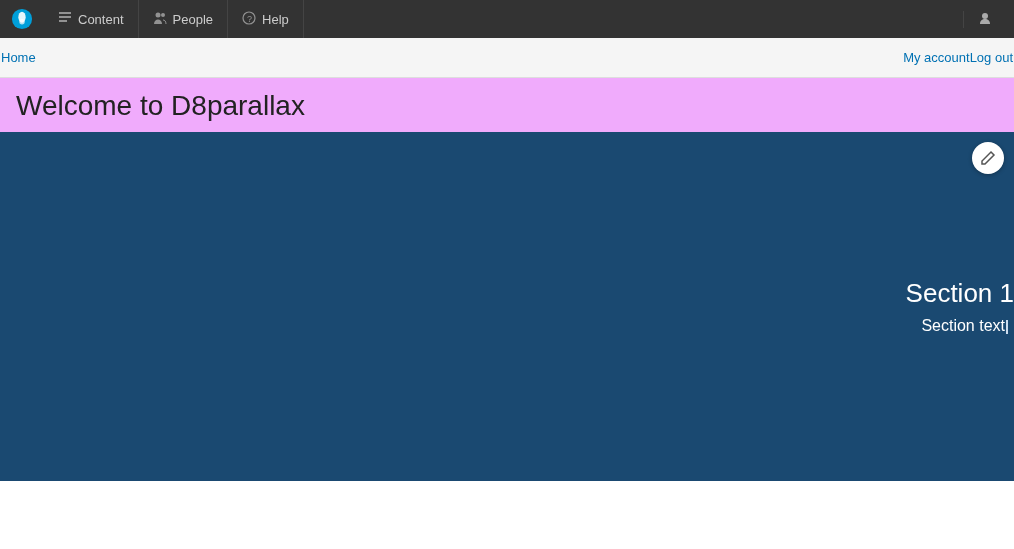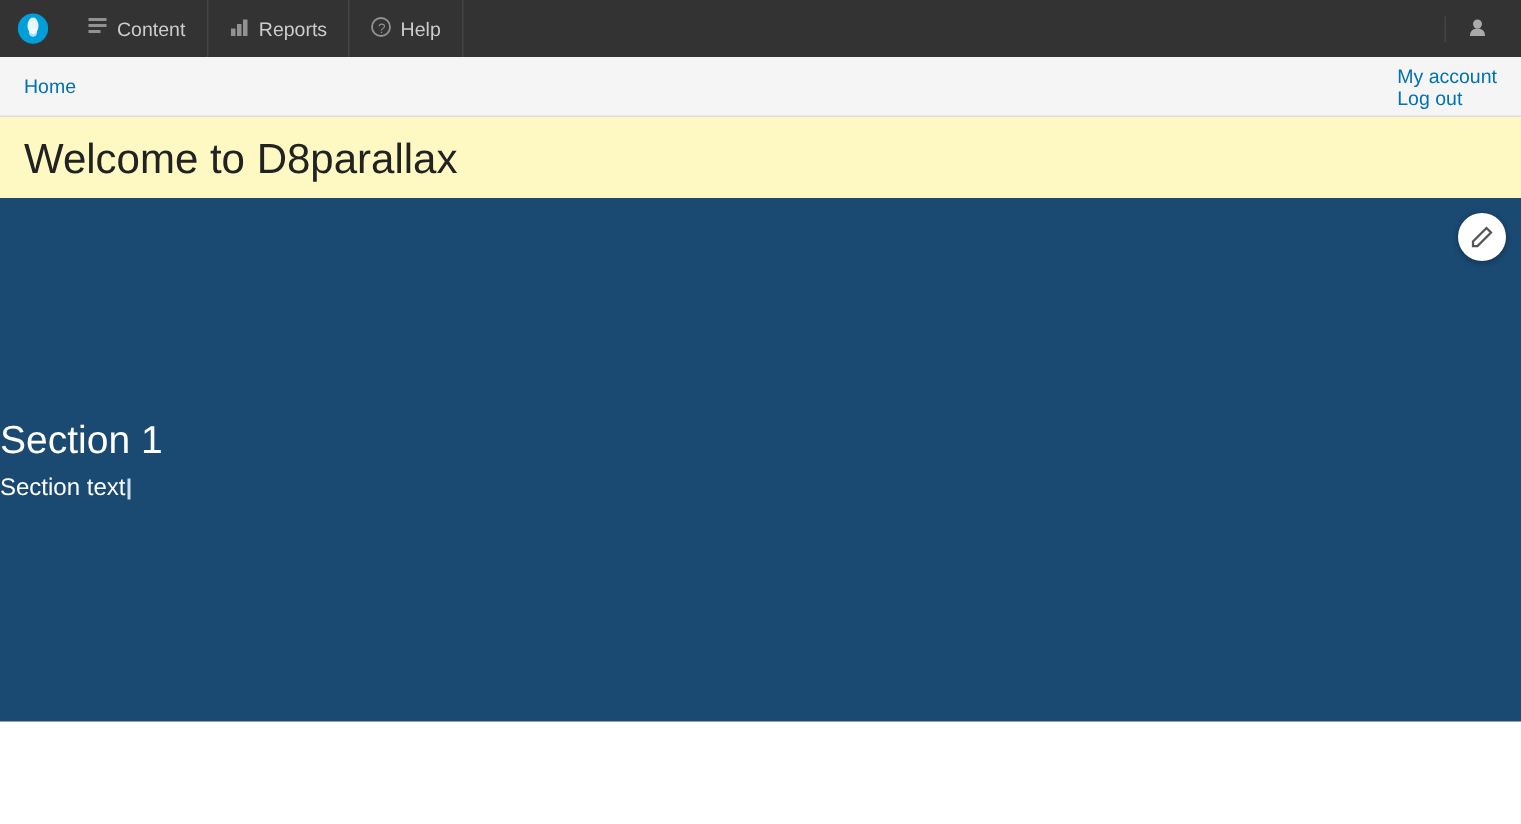--- a/index.html
+++ b/index.html
@@ -78,63 +78,62 @@
       border-left: 1px solid #444;
     }
 
     
     .secondary-bar {
       display: flex;
       align-items: center;
       background: #f5f5f5;
       border-bottom: 1px solid #ddd;
       height: 40px;
-      padding: 0 16px;
+      padding: 0 1px;
     }
 
     .secondary-bar a {
       color: #0071b3;
       text-decoration: none;
       font-size: 13px;
       margin-right: auto;
     }
 
     .secondary-bar .account-links {
       display: flex;
       gap: 0;
-      flex-direction: column;
     }
 
     .secondary-bar .account-links a {
       color: #0071b3;
       text-decoration: none;
       font-size: 13px;
       margin-right: 0;
     }
 
     
     .page-title-area {
       padding: 12px 16px 10px;
-      background: #fef9c3;
+      background: #f0abfc;
     }
 
     .page-title-area h1 {
       font-size: 28px;
       font-weight: normal;
       color: #222;
     }
 
     
     .hero-section {
       background-color: #1a4971;
       width: 100%;
       height: 349px;
       display: flex;
       flex-direction: column;
-      align-items: flex-start;
+      align-items: flex-end;
       justify-content: center;
       position: relative;
     }
 
     .hero-section h2 {
       color: #fff;
       font-size: 26px;
       font-weight: normal;
       margin-bottom: 8px;
     }
@@ -193,26 +192,27 @@
             <rect x="1" y="1" width="12" height="2"></rect>
             <rect x="1" y="5" width="12" height="2"></rect>
             <rect x="1" y="9" width="8" height="2"></rect>
           </svg>
       </span>
       <span>Content</span>
     </a>
     <a class="toolbar-nav-item">
       <span class="nav-icon">
         <svg width="14" height="14" viewBox="0 0 14 14" fill="#aaa">
-            <rect x="1" y="8" width="3" height="5"></rect>
-            <rect x="5" y="5" width="3" height="8"></rect>
-            <rect x="9" y="2" width="3" height="11"></rect>
-          </svg>
-      </span>
-      <span>Reports</span>
+            <circle cx="5" cy="4" r="2.5"></circle>
+            <path d="M1 13c0-3 2-4.5 4-4.5s4 1.5 4 4.5"></path>
+            <circle cx="10" cy="4" r="2"></circle>
+            <path d="M10 9c1.5 0 3 1 3 4" stroke="#aaa" stroke-width="1" fill="none"></path>
+          </svg>
+      </span>
+      <span>People</span>
     </a>
     <a class="toolbar-nav-item">
       <span class="nav-icon">
         <svg width="14" height="14" viewBox="0 0 14 14" fill="#aaa">
             <circle cx="7" cy="7" r="6" stroke="#aaa" stroke-width="1.2" fill="none"></circle>
             <text x="5" y="11" font-size="9" fill="#aaa">?</text>
           </svg>
       </span>
       <span>Help</span>
     </a>

